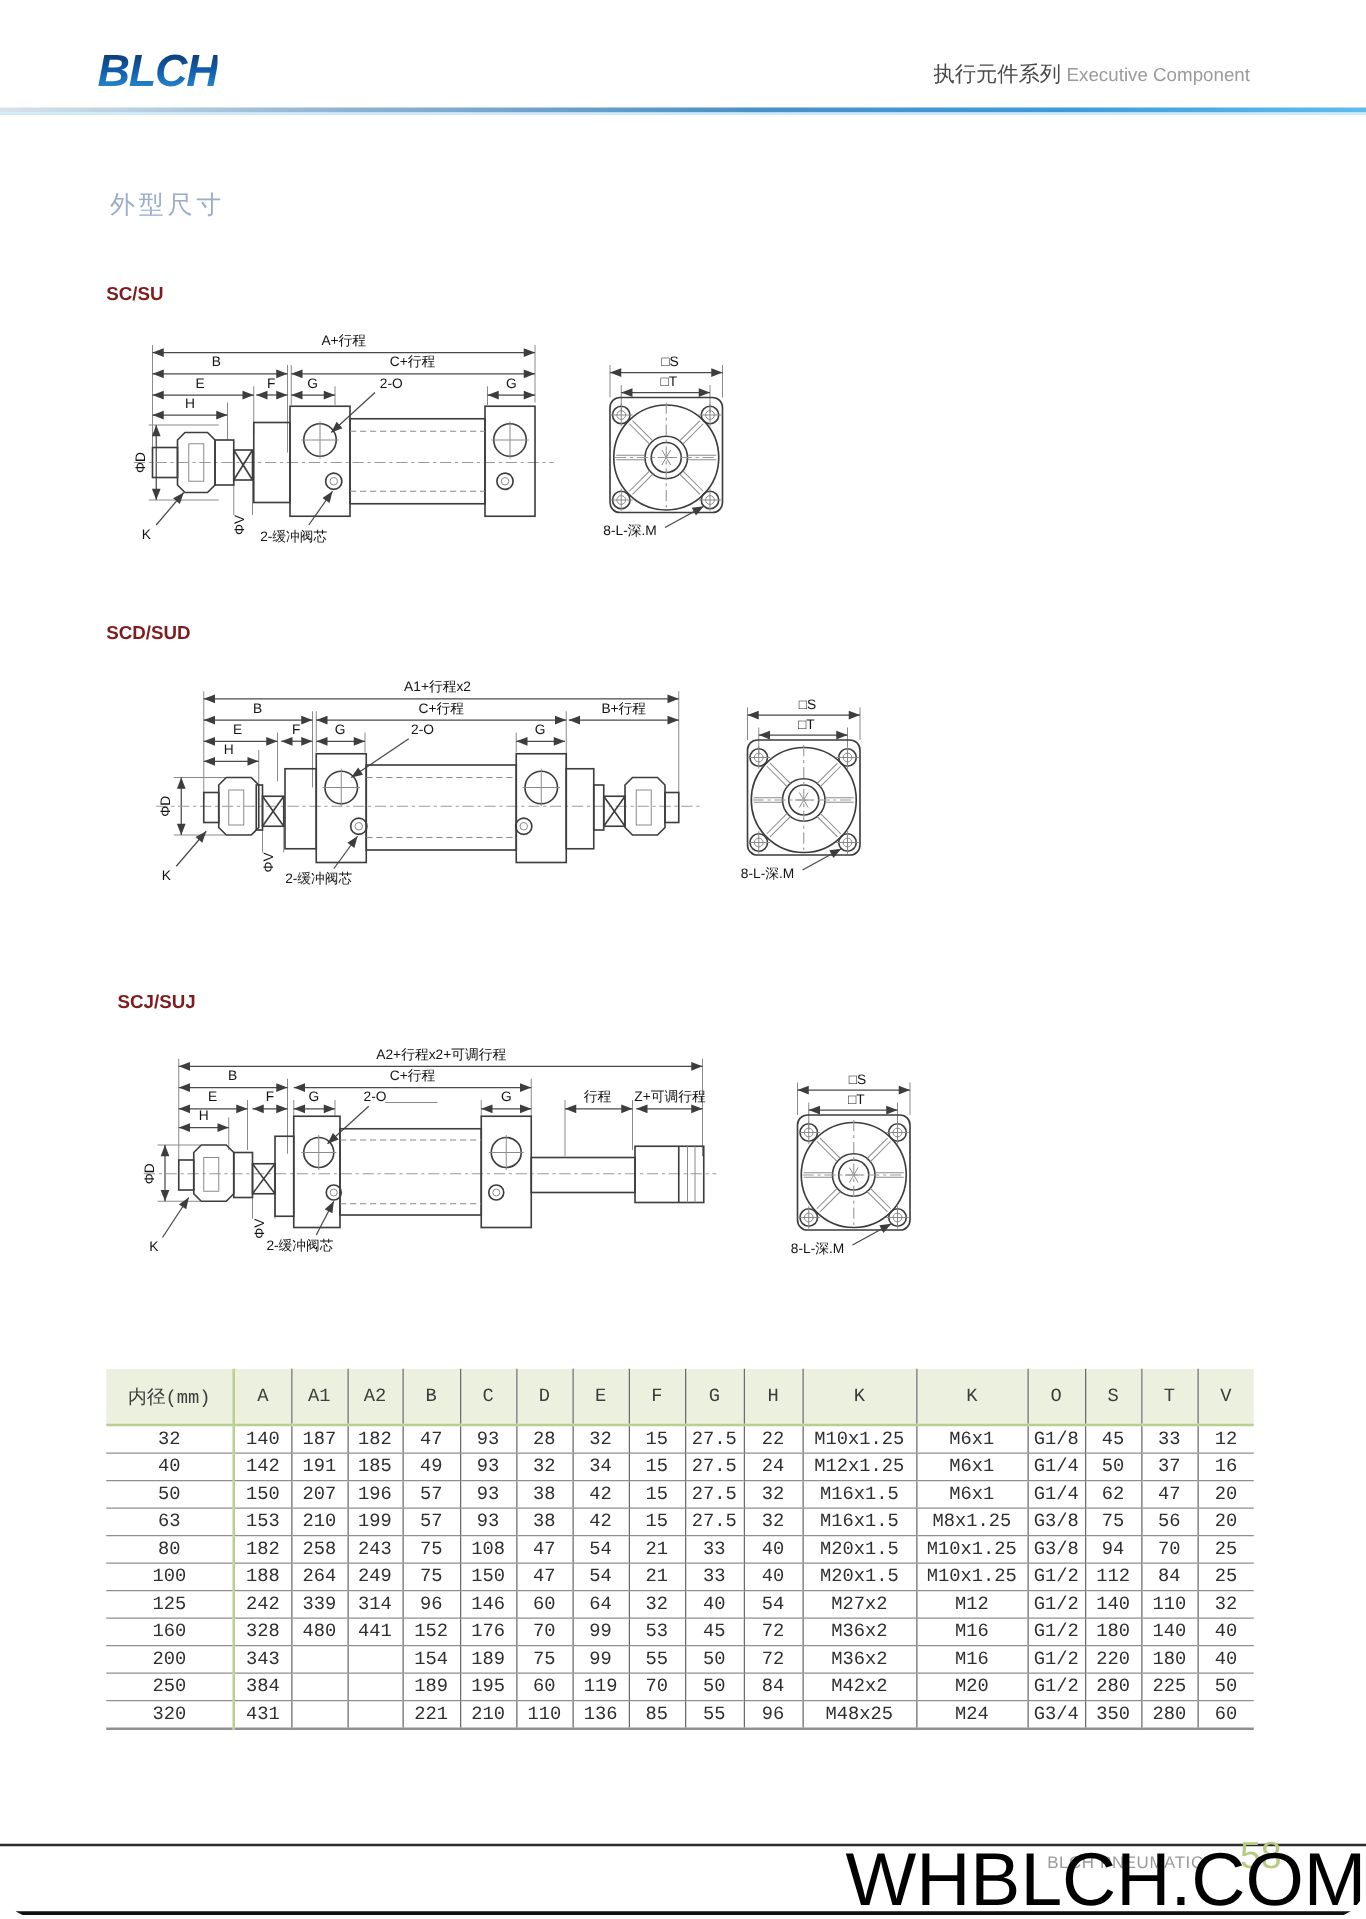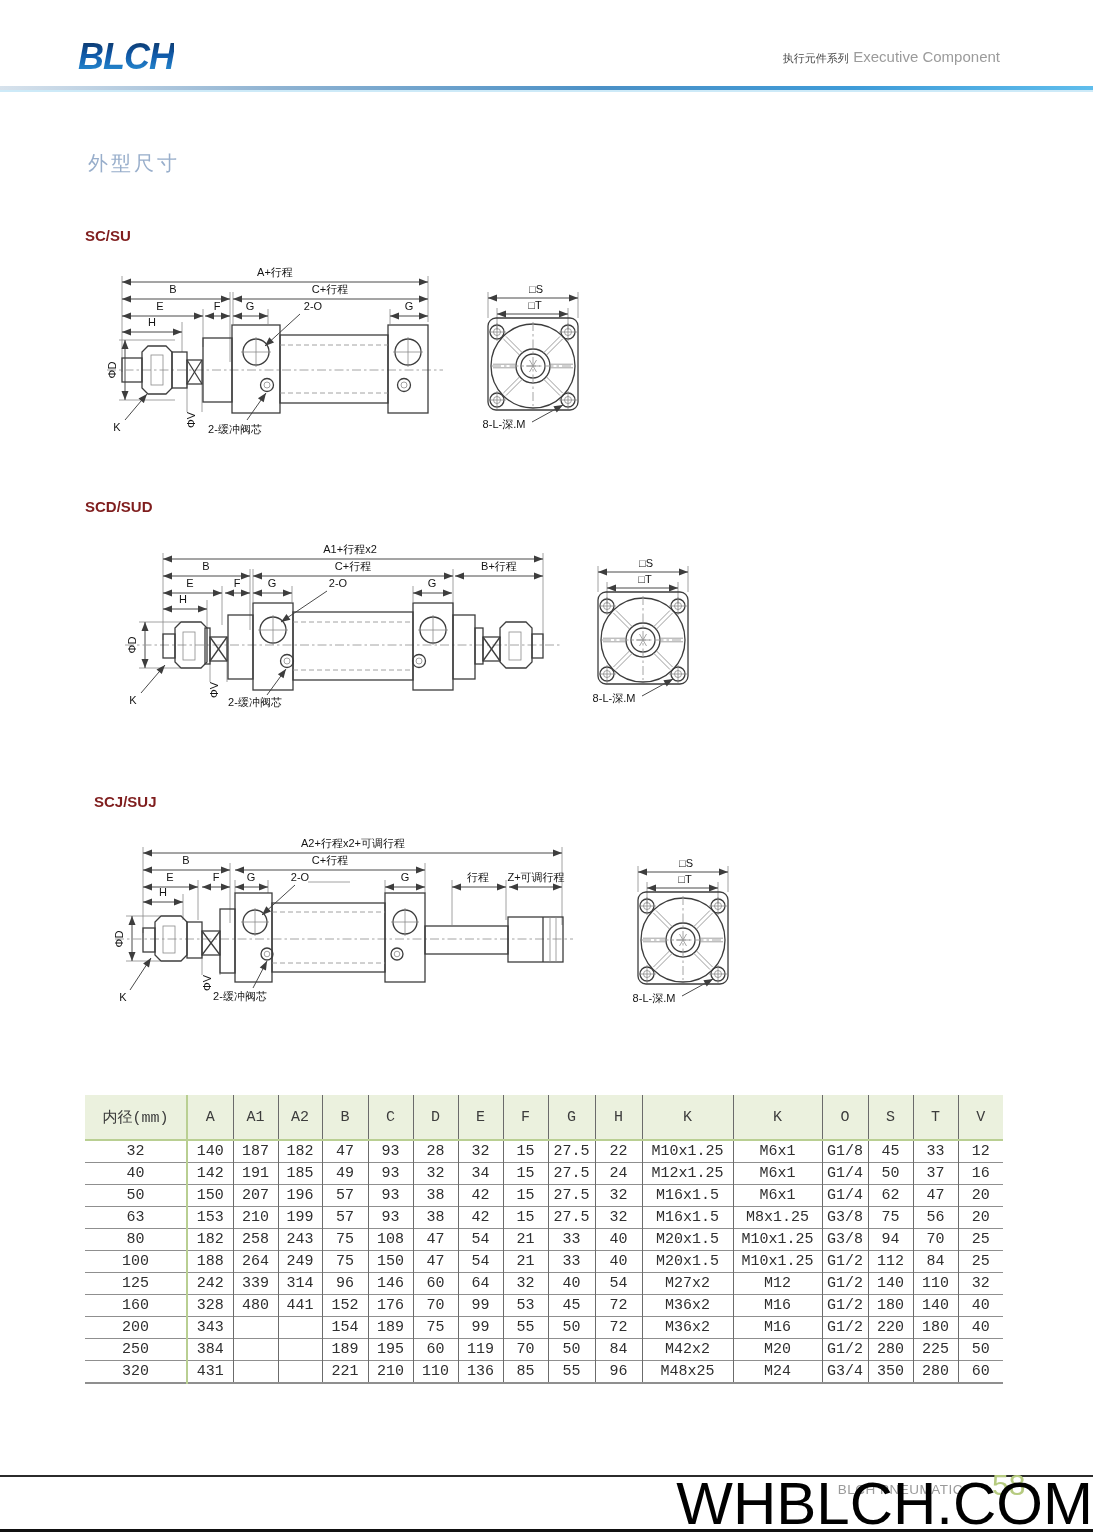--- a/index.html
+++ b/index.html
@@ -1,24 +1,24 @@
 <!DOCTYPE html>
 <html><head>
 <meta charset="utf-8">
 <style>
   html,body{margin:0;padding:0;background:#fff;}
   #page{position:relative;width:1093px;height:1535px;background:#fff;overflow:hidden;
-        font-family:"Liberation Sans",sans-serif;color:#222;}
+        font-family:"Liberation Sans",sans-serif;color:#222;border-radius:31px;}
   
   .logo{position:absolute;left:78px;top:36px;font-size:36px;font-weight:bold;font-style:italic;
         letter-spacing:-1px;color:#1464b4;
         background:linear-gradient(180deg,#0c2d56 0%,#1059a8 45%,#2f9de0 100%);
         -webkit-background-clip:text;background-clip:text;-webkit-text-fill-color:transparent;}
   .hdr-right{position:absolute;right:93px;top:48px;white-space:nowrap;}
-  .hdr-zh{font-size:11px;color:#4a4a4a;}
+  .hdr-zh{font-size:17px;color:#4a4a4a;}
   .hdr-en{font-size:15px;color:#9b9b9b;}
   .hdr-bar{position:absolute;left:0;top:86px;width:1093px;height:4px;
         background:linear-gradient(90deg,#d7e2ec 0%,#8fb3d2 25%,#4a90c6 55%,#3e9bd8 78%,#5fbdec 100%);}
   .hdr-bar2{position:absolute;left:0;top:90px;width:1093px;height:2px;background:#cdeaf8;}
   
   .section-title{position:absolute;left:88px;top:150px;font-size:20px;color:#98aecb;letter-spacing:3px;}
   .model-label{position:absolute;font-size:15px;font-weight:600;color:#7f1d1d;}
   
   svg{position:absolute;overflow:visible;}
   svg text{font-family:"Liberation Sans",sans-serif;font-size:11px;fill:#141414;}

